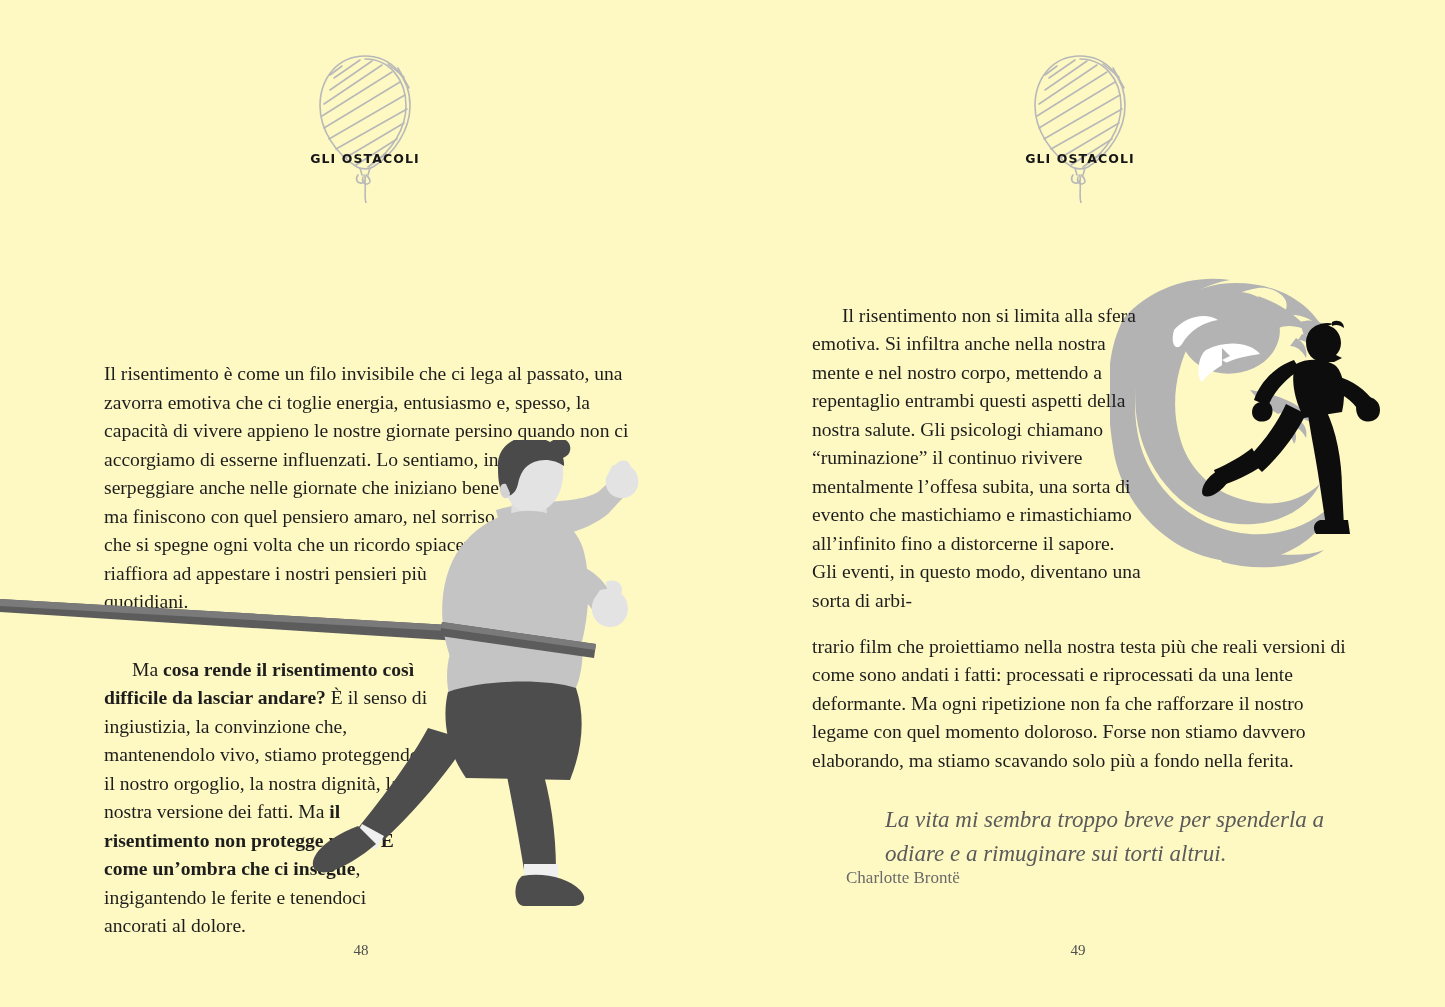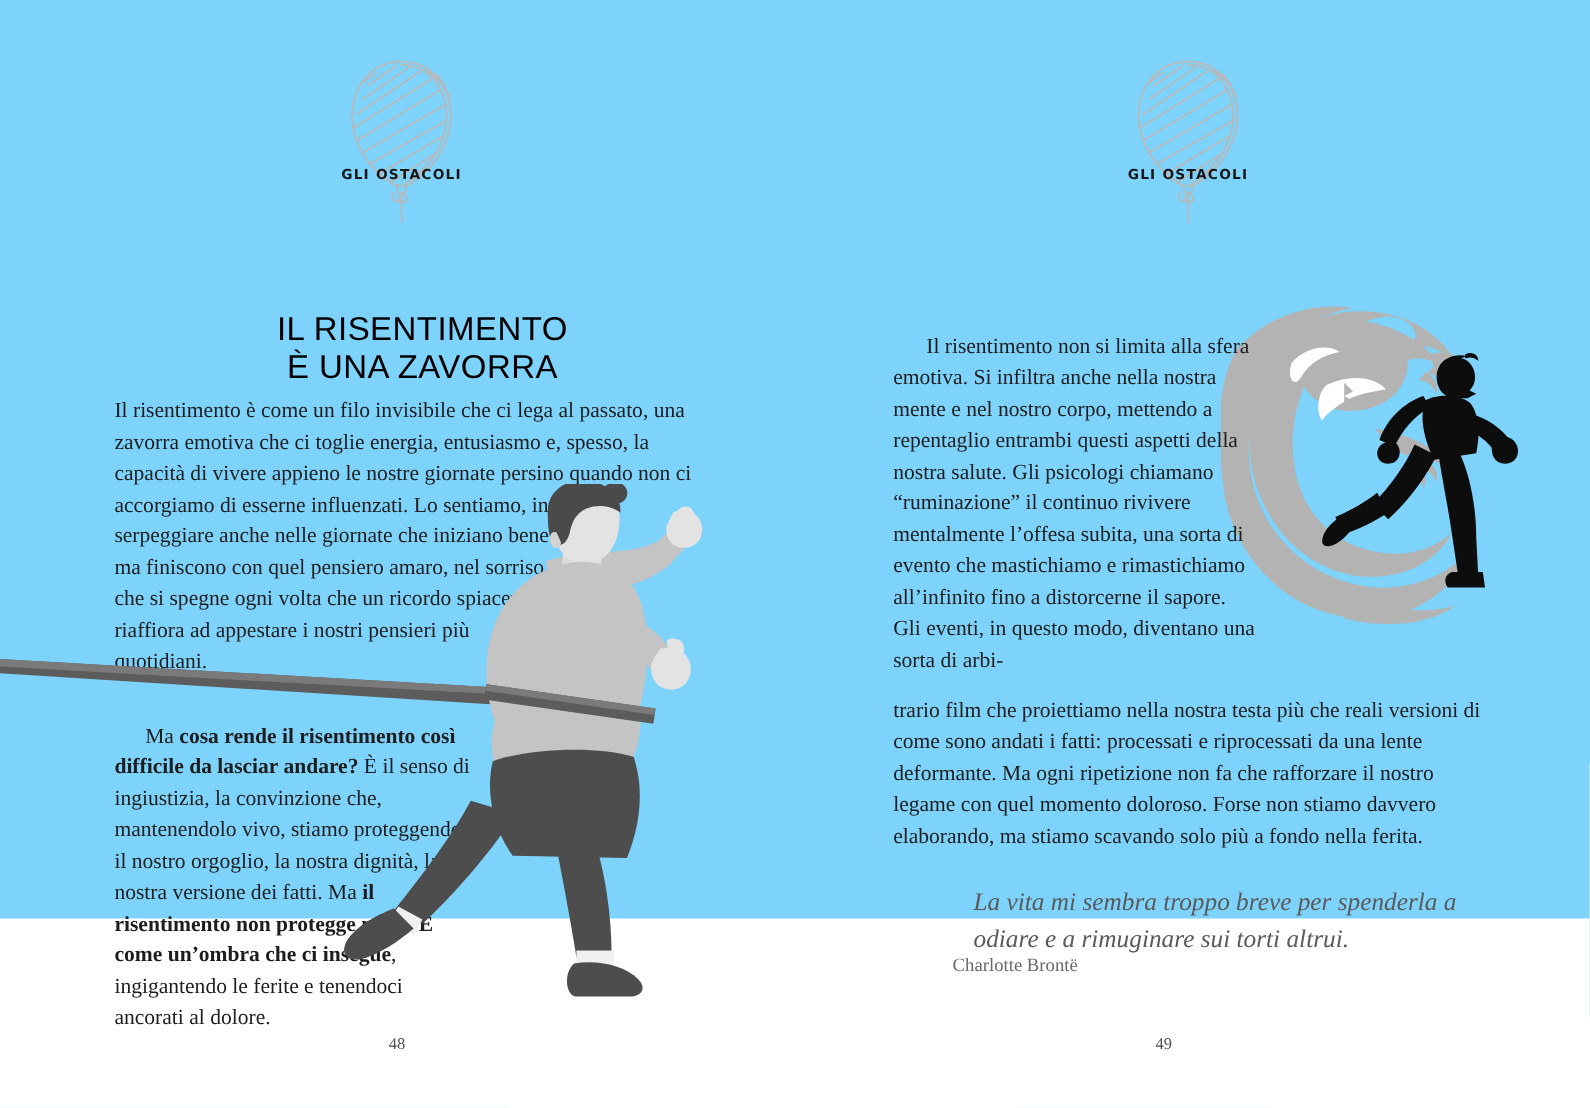--- a/index.html
+++ b/index.html
@@ -10,22 +10,22 @@
   body {
     width: 1445px;
     height: 1007px;
     overflow: hidden;
     font-family: "Liberation Serif", serif;
     color: #1a1a1a;
   }
   .spread {
     position: relative;
     width: 1445px;
-    height: 835px;
-    background: #7dd3fc;
+    height: 1007px;
+    background: #fef9c3;
   }
 
   
   .page {
     position: absolute;
     top: 0;
     height: 1007px;
     width: 722px;
   }
   .page-left  { left: 0; }
@@ -185,22 +185,20 @@
           <path d="M60 120 L62 127"></path>
           <path d="M70 120 L68 127"></path>
           <path d="M58 127 C55 131 57 136 62 135 C66 134 66 129 64 127"></path>
           <path d="M66 127 C70 130 72 135 67 136 C63 136.5 62 132 63 129"></path>
           <path d="M65 133 C66 142 64 149 66 155"></path>
         </g>
       </svg>
       <div class="balloon-label">GLI OSTACOLI</div>
     </div>
 
-    <h1 class="chapter-title">IL RISENTIMENTO
-È UNA ZAVORRA</h1>
 
     <div class="body-text lp-para1">
       <span>Il risentimento è come un filo invisibile che ci lega al passato, una zavorra emotiva che ci toglie energia, entusiasmo e, spesso, la capacità di vivere appieno le nostre giornate persino quando non ci accorgiamo di esserne influenzati. Lo sentiamo, infatti, </span>
       <span class="narrow">serpeggiare anche nelle giornate che iniziano bene ma finiscono con quel pensiero amaro, nel sorriso che si spegne ogni volta che un ricordo spiacevole riaffiora ad appestare i nostri pensieri più quotidiani.</span>
     </div>
 
     <p class="body-text lp-para2"><span>Ma </span><b>cosa rende il risentimento così difficile da lasciar andare?</b><span> È il senso di ingiustizia, la convinzione che, mantenendolo vivo, stiamo proteggendo il nostro orgoglio, la nostra dignità, la nostra versione dei fatti. Ma </span><b>il risentimento non protegge nulla. È come un’ombra che ci insegue</b><span>, ingigantendo le ferite e tenendoci ancorati al dolore.</span></p>
 
     <div class="illus illus-rope">
       <svg viewBox="0 0 520 90" preserveAspectRatio="none">
@@ -350,18 +348,18 @@
           <path d="M112 190 C100 196 92 206 92 214 C92 220 100 220 108 214 C116 208 122 200 122 194 Z"></path>
         </g>
       </svg>
     </div>
 
     <p class="body-text rp-para1" style="left:89px;">Il risentimento non si limita alla sfera emotiva. Si infiltra anche nella nostra mente e nel nostro corpo, mettendo a repentaglio entrambi questi aspetti della nostra salute. Gli psicologi chiamano “ruminazione” il continuo rivivere mentalmente l’offesa subita, una sorta di evento che mastichiamo e rimastichiamo all’infinito fino a distorcerne il sapore. Gli eventi, in questo modo, diventano una sorta di arbi-</p>
 
     <p class="body-text rp-para1-wide" style="left:89px;">trario film che proiettiamo nella nostra testa più che reali versioni di come sono andati i fatti: processati e riprocessati da una lente deformante. Ma ogni ripetizione non fa che rafforzare il nostro legame con quel momento doloroso. Forse non stiamo davvero elaborando, ma stiamo scavando solo più a fondo nella ferita.</p>
 
     <blockquote class="pull-quote" style="left:122px;">La vita mi sembra troppo breve per spenderla a odiare e a rimuginare sui torti altrui.</blockquote>
-    <div class="quote-attrib" style="left:123px;margin-left:20px;">Charlotte Brontë</div>
-
-    <div class="folio folio-right" style="left:305px;">49</div>
+    <div class="quote-attrib" style="left:123px;">Charlotte Brontë</div>
+
+    <div class="folio folio-right" style="left:325px;">49</div>
   </div>
 
 </div>
 
 </body></html>

